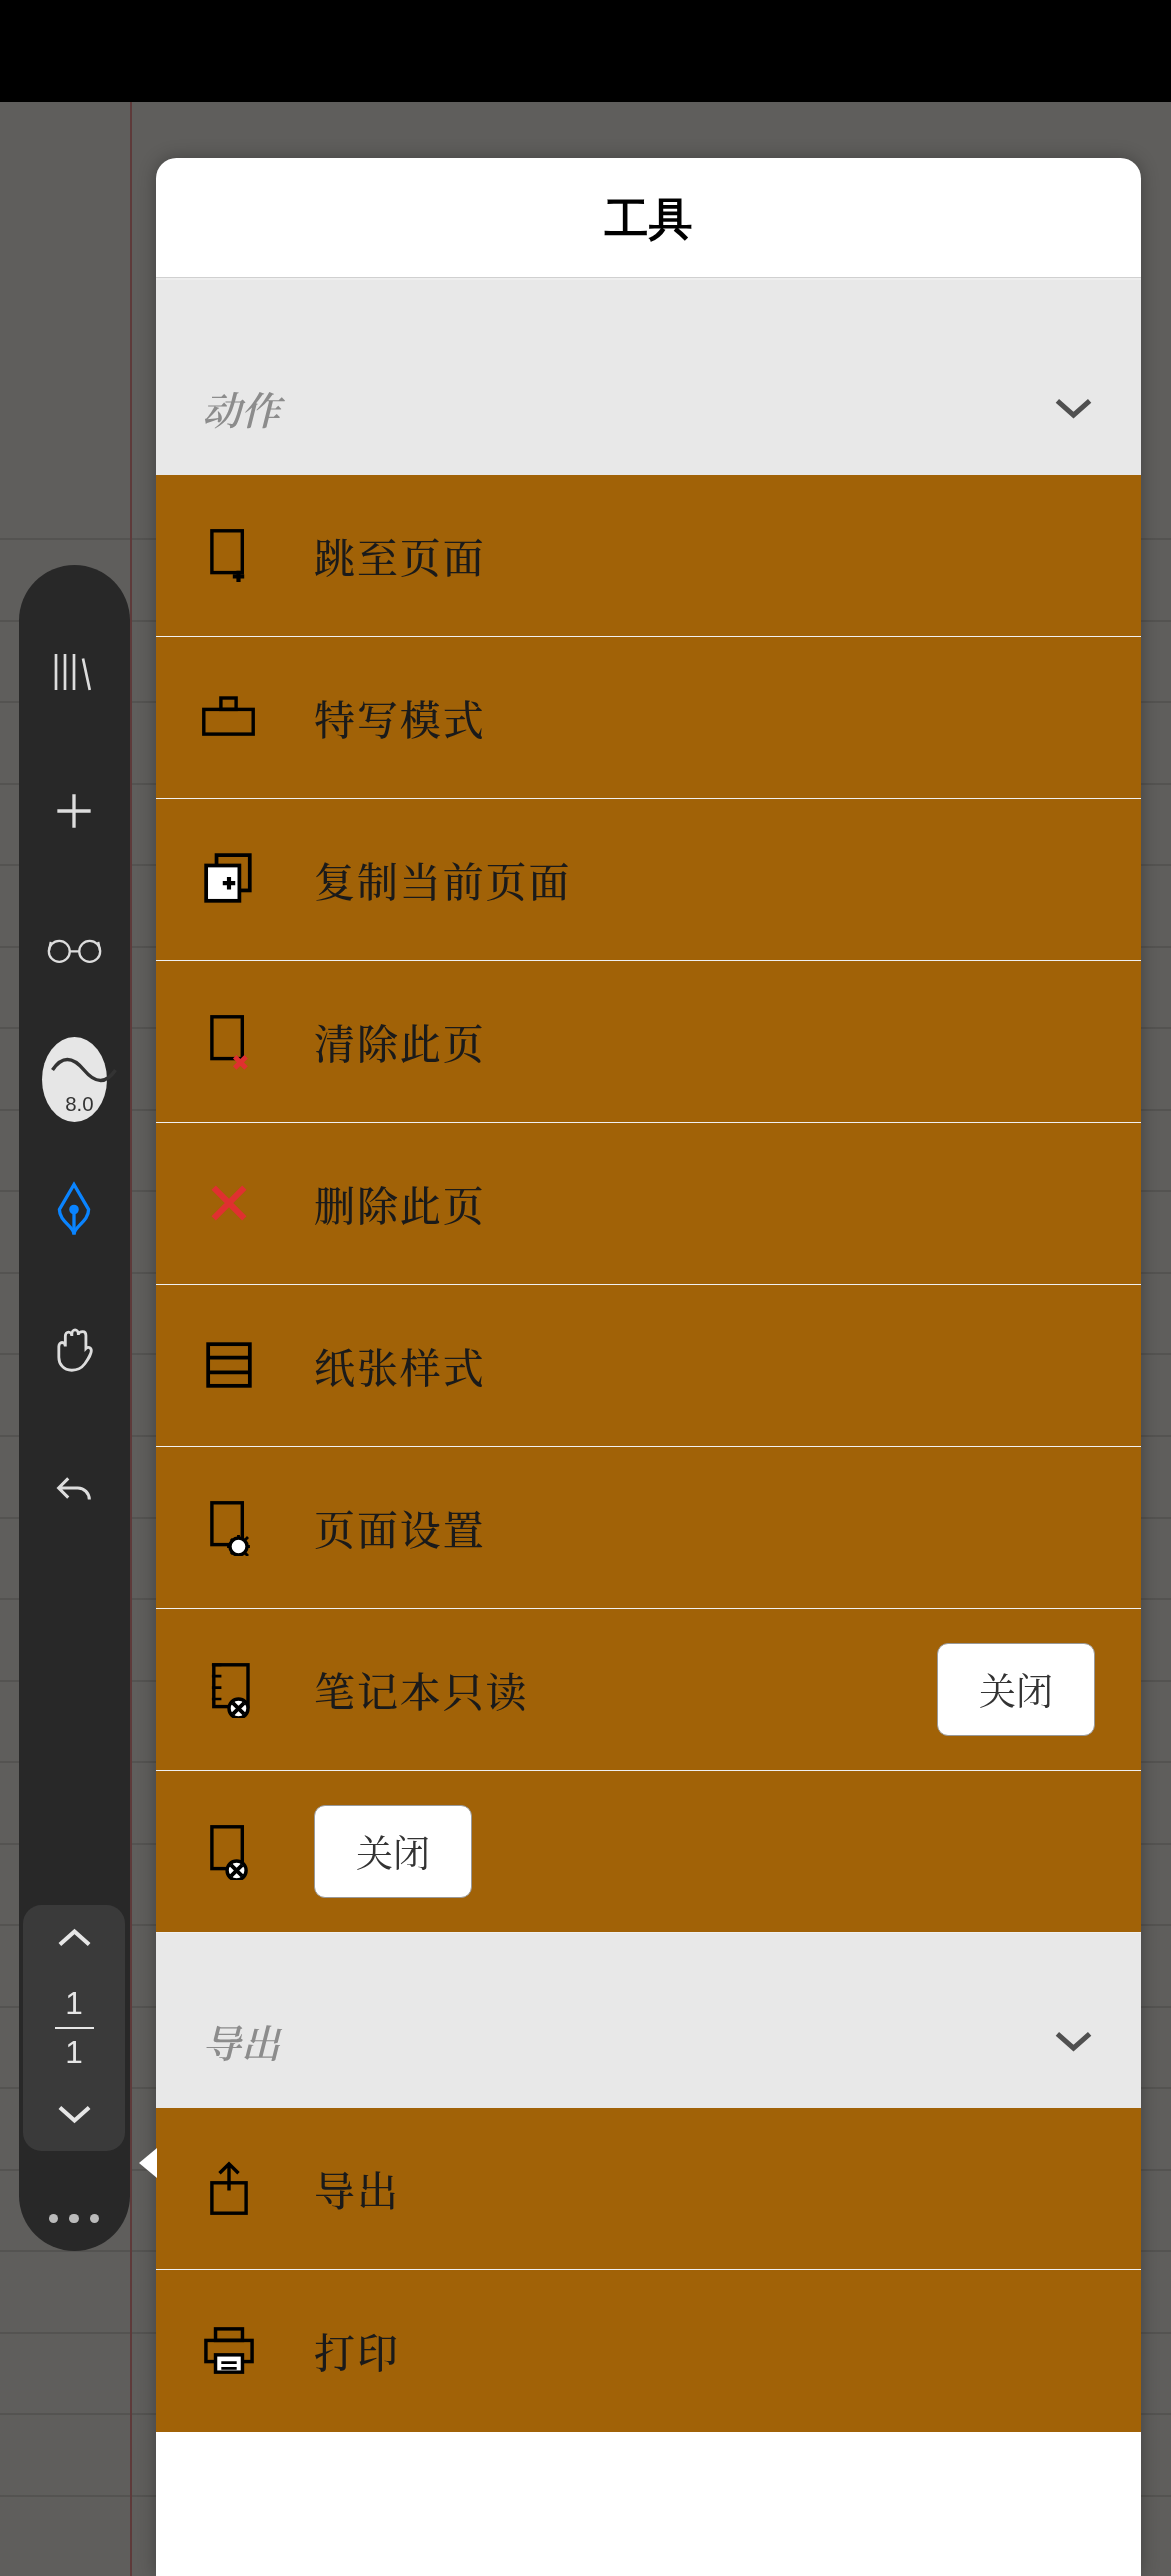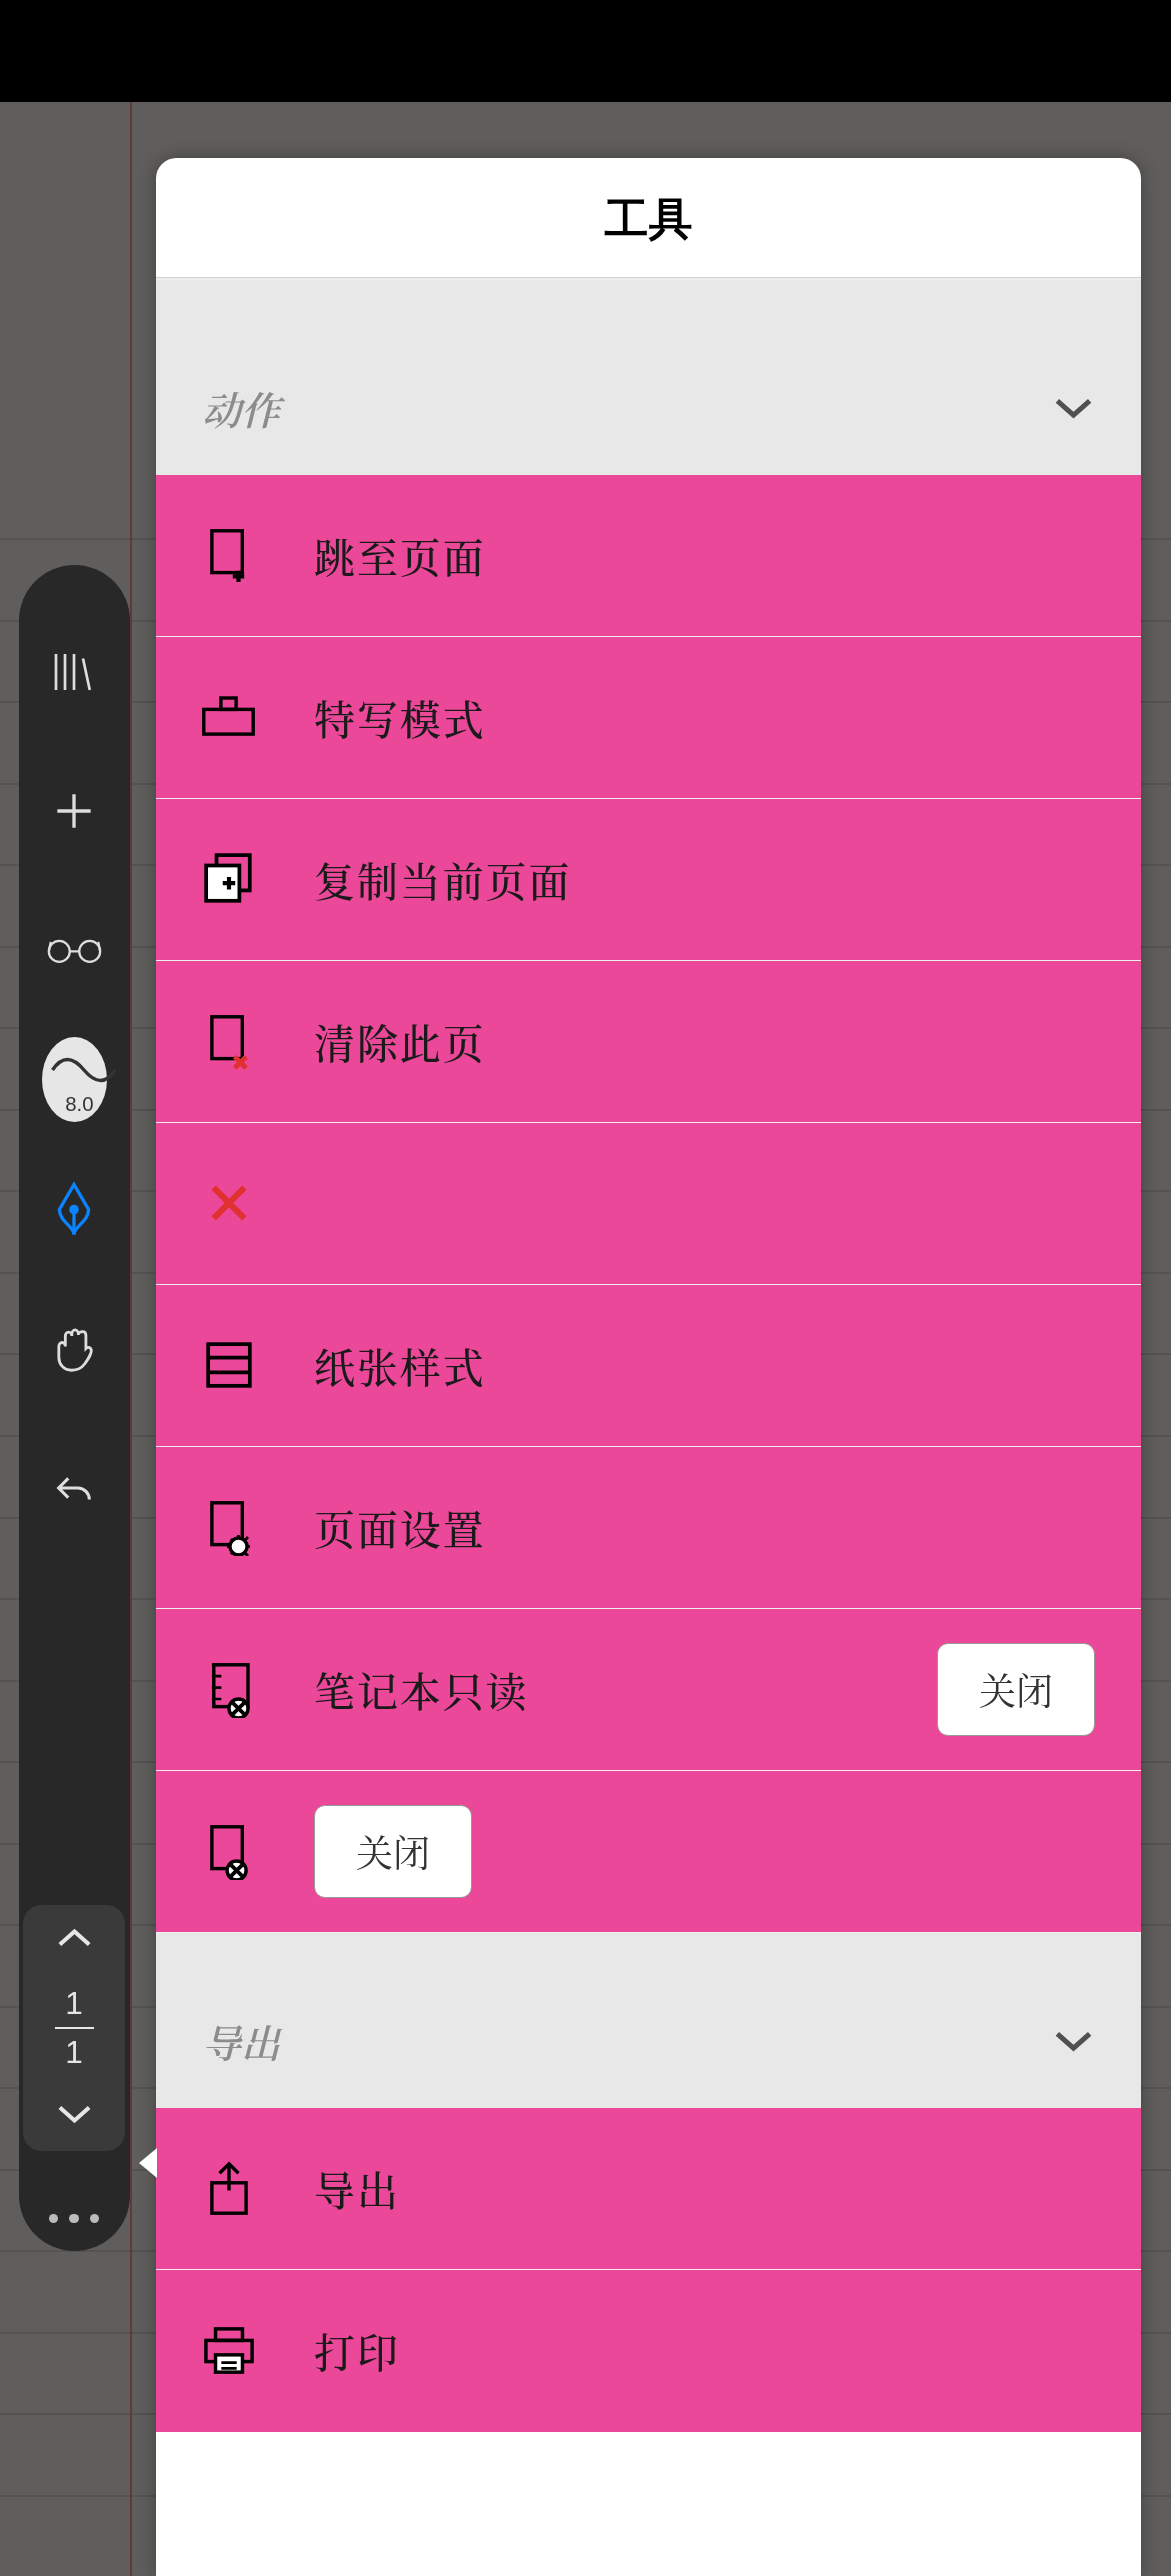--- a/index.html
+++ b/index.html
@@ -26,21 +26,21 @@
     .dots { display:flex; gap:11px; margin-top:46px; }
     .dots span { width:9.3px; height:9.3px; border-radius:50%; background:#bbb; }
     .caret { position:absolute; left:139px; top:2148px; width:0; height:0; border-top:15px solid transparent; border-bottom:15px solid transparent; border-right:18.5px solid #fff; z-index:50; }
     .panel { position:absolute; top:158px; left:156px; right:30px; bottom:0; background:#fff; border-radius:20.4px 20.4px 0 0; overflow:hidden; display:flex; flex-direction:column; box-shadow:0 0 18.5px rgba(0,0,0,0.3); }
     .panel-head { text-align:center; padding:31.5px 0 28px; font-size:44px; font-weight:700; border-bottom:1.9px solid #d0d0d0; position:relative;font-family:Liberation Serif, serif; }
     .panel-head::after{ content:""; position:absolute; left:0; right:0; bottom:-3.7px; height:1.9px; background:#eee;}
     .panel-body { flex:1; overflow-y:auto; }
     .sec-head { background:#e8e8e8; padding:80px 46px 39px; font-size:39px; color:#8c8c8c; font-weight:600; display:flex; justify-content:space-between; align-items:center; font-style:italic; }
     .sec-head.first { padding-top:102px; }
     .sec-head svg { stroke:#505050; }
-    .row { display:flex; align-items:center; padding:0 46px 0 41px; height:162px; border-bottom:0.9px solid #f0f0f0; background:#ec4899; font-size:41px; color:#1a1a1a; }
+    .row { display:flex; align-items:center; padding:0 46px 0 41px; height:162px; border-bottom:0.9px solid #f0f0f0; background:#a16207; font-size:41px; color:#1a1a1a; }
     .row:last-child{ border-bottom:none;}
     .row .icon { width:63px; height:63px; margin-right:54px; flex-shrink:0; display:flex; align-items:center; justify-content:center; }
     .row .label { flex:1; font-weight:500; letter-spacing:1.9px; }
     .row .pill { border:1.4px solid #999; border-radius:11px; padding:18.5px 41px; font-size:37px; color:#333; background:#fff; }
   </style>
 </head>
 <body>
 
 <div class="status-bar"></div>
 <div class="canvas"></div>
@@ -167,20 +167,21 @@
       </span>
       <span class="label">清除此页</span>
     </div>
 
     <div class="row">
       <span class="icon">
         <svg width="46" height="46" viewBox="0 0 24 24" stroke="#e03030" stroke-width="3.2">
             <path d="M4 4l16 16M20 4L4 20"></path>
           </svg>
       </span>
+      <span class="label">删除此页</span>
     </div>
 
 
     <div class="row">
       <span class="icon">
         <svg width="50" height="50" viewBox="0 0 24 24" fill="none" stroke="#000" stroke-width="1.8">
             <rect x="2" y="2" width="20" height="20"></rect>
             <path d="M2 8.5h20M2 15.5h20"></path>
           </svg>
       </span>

